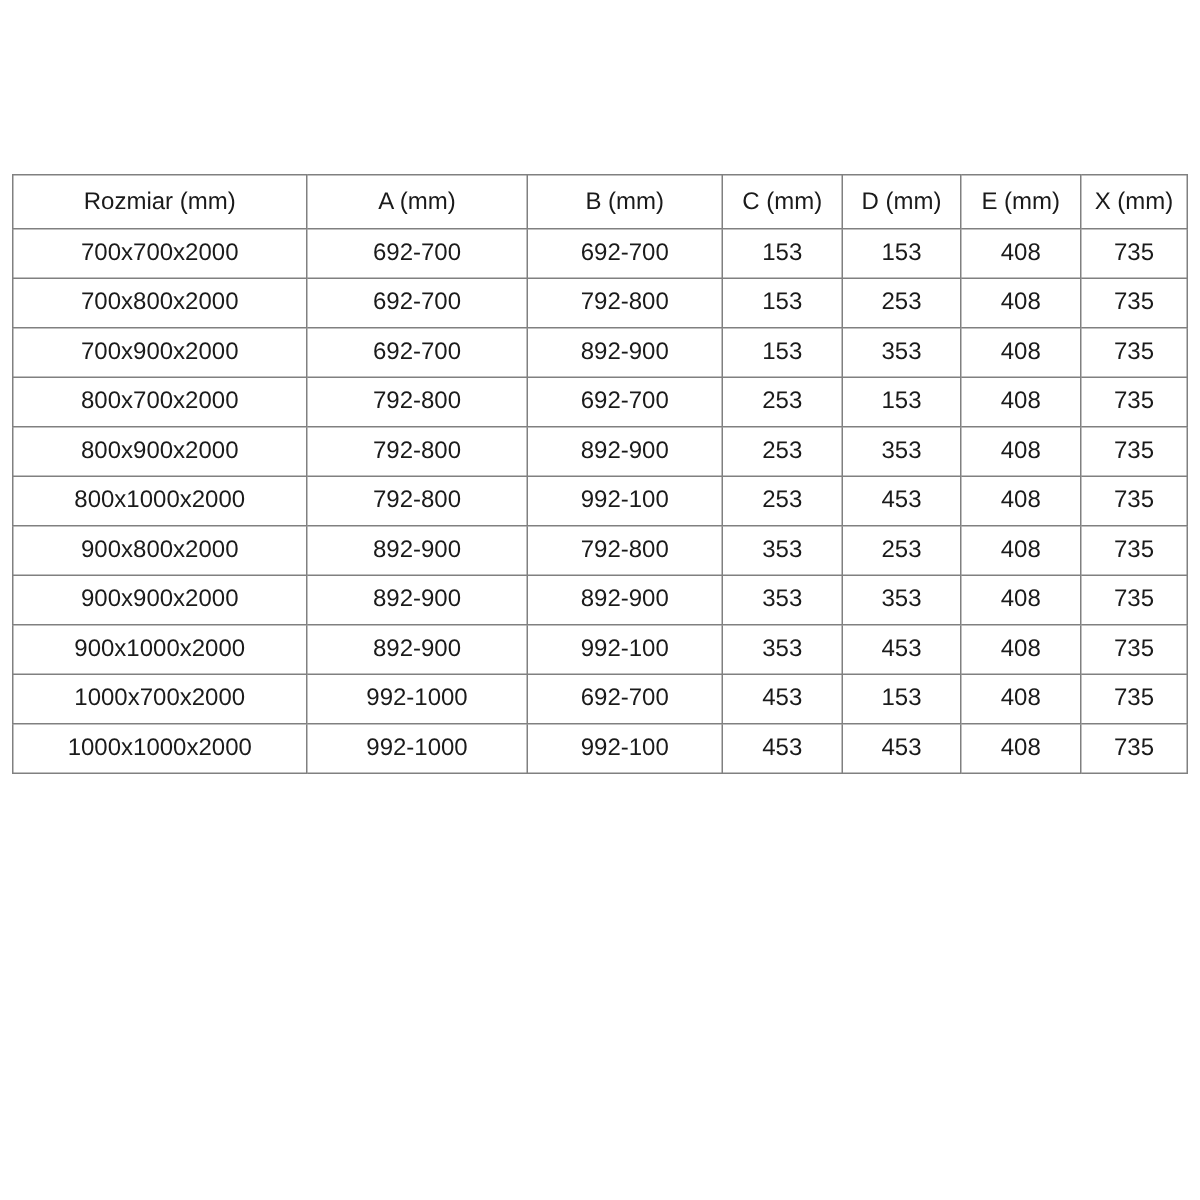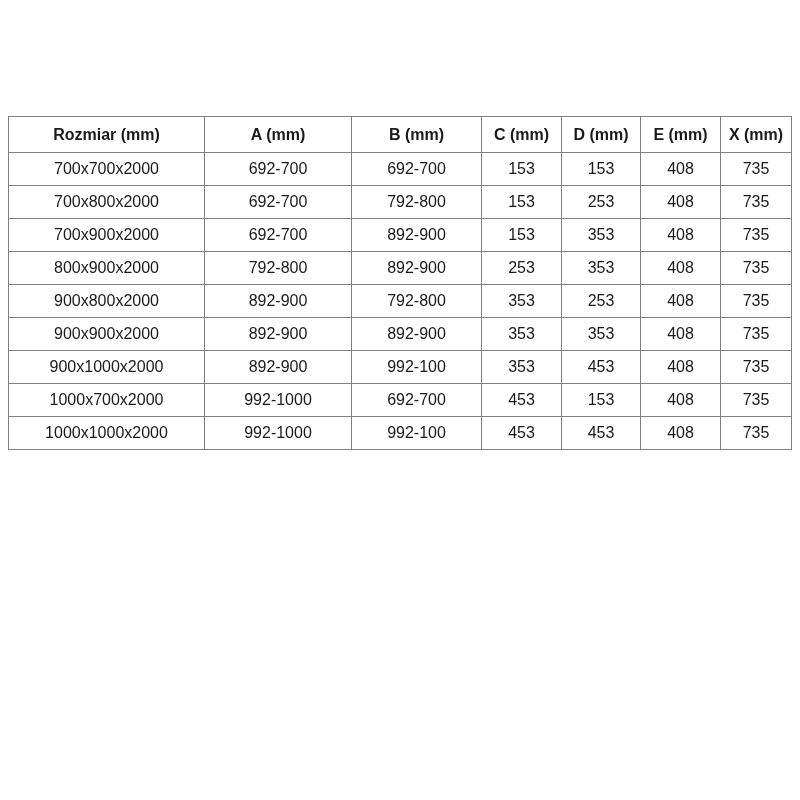--- a/index.html
+++ b/index.html
@@ -23,21 +23,21 @@
     border: 1px solid #808080;
     text-align: center;
     vertical-align: middle;
     padding: 0;
     font-size: 16px;
     overflow: hidden;
     white-space: nowrap;
   }
   .size-table thead th {
     height: 35px;
-    font-weight: bold;
+    font-weight: normal;
     margin-left: 48px;
   }
   .size-table tbody td {
     height: 32px;
     font-weight: normal;
   }
 </style>
 </head>
 <body>
 
@@ -84,25 +84,43 @@
       <tr>
         <td>700x900x2000</td>
         <td>692-700</td>
         <td>892-900</td>
         <td>153</td>
         <td>353</td>
         <td>408</td>
         <td>735</td>
       </tr>
       <tr>
+        <td>800x700x2000</td>
+        <td>792-800</td>
+        <td>692-700</td>
+        <td>253</td>
+        <td>153</td>
+        <td>408</td>
+        <td>735</td>
+      </tr>
+      <tr>
         <td>800x900x2000</td>
         <td>792-800</td>
         <td>892-900</td>
         <td>253</td>
         <td>353</td>
+        <td>408</td>
+        <td>735</td>
+      </tr>
+      <tr>
+        <td>800x1000x2000</td>
+        <td>792-800</td>
+        <td>992-100</td>
+        <td>253</td>
+        <td>453</td>
         <td>408</td>
         <td>735</td>
       </tr>
       <tr>
         <td>900x800x2000</td>
         <td>892-900</td>
         <td>792-800</td>
         <td>353</td>
         <td>253</td>
         <td>408</td>

